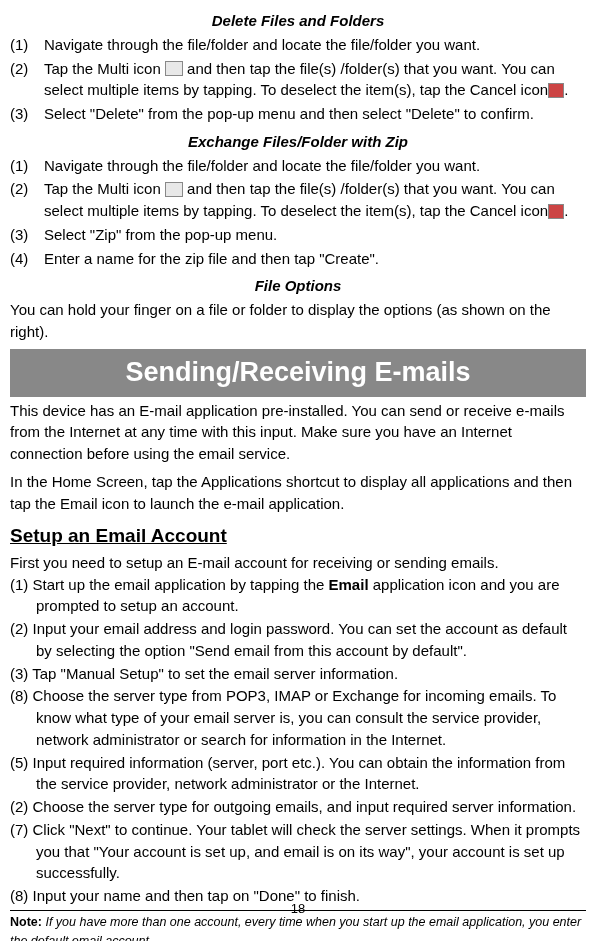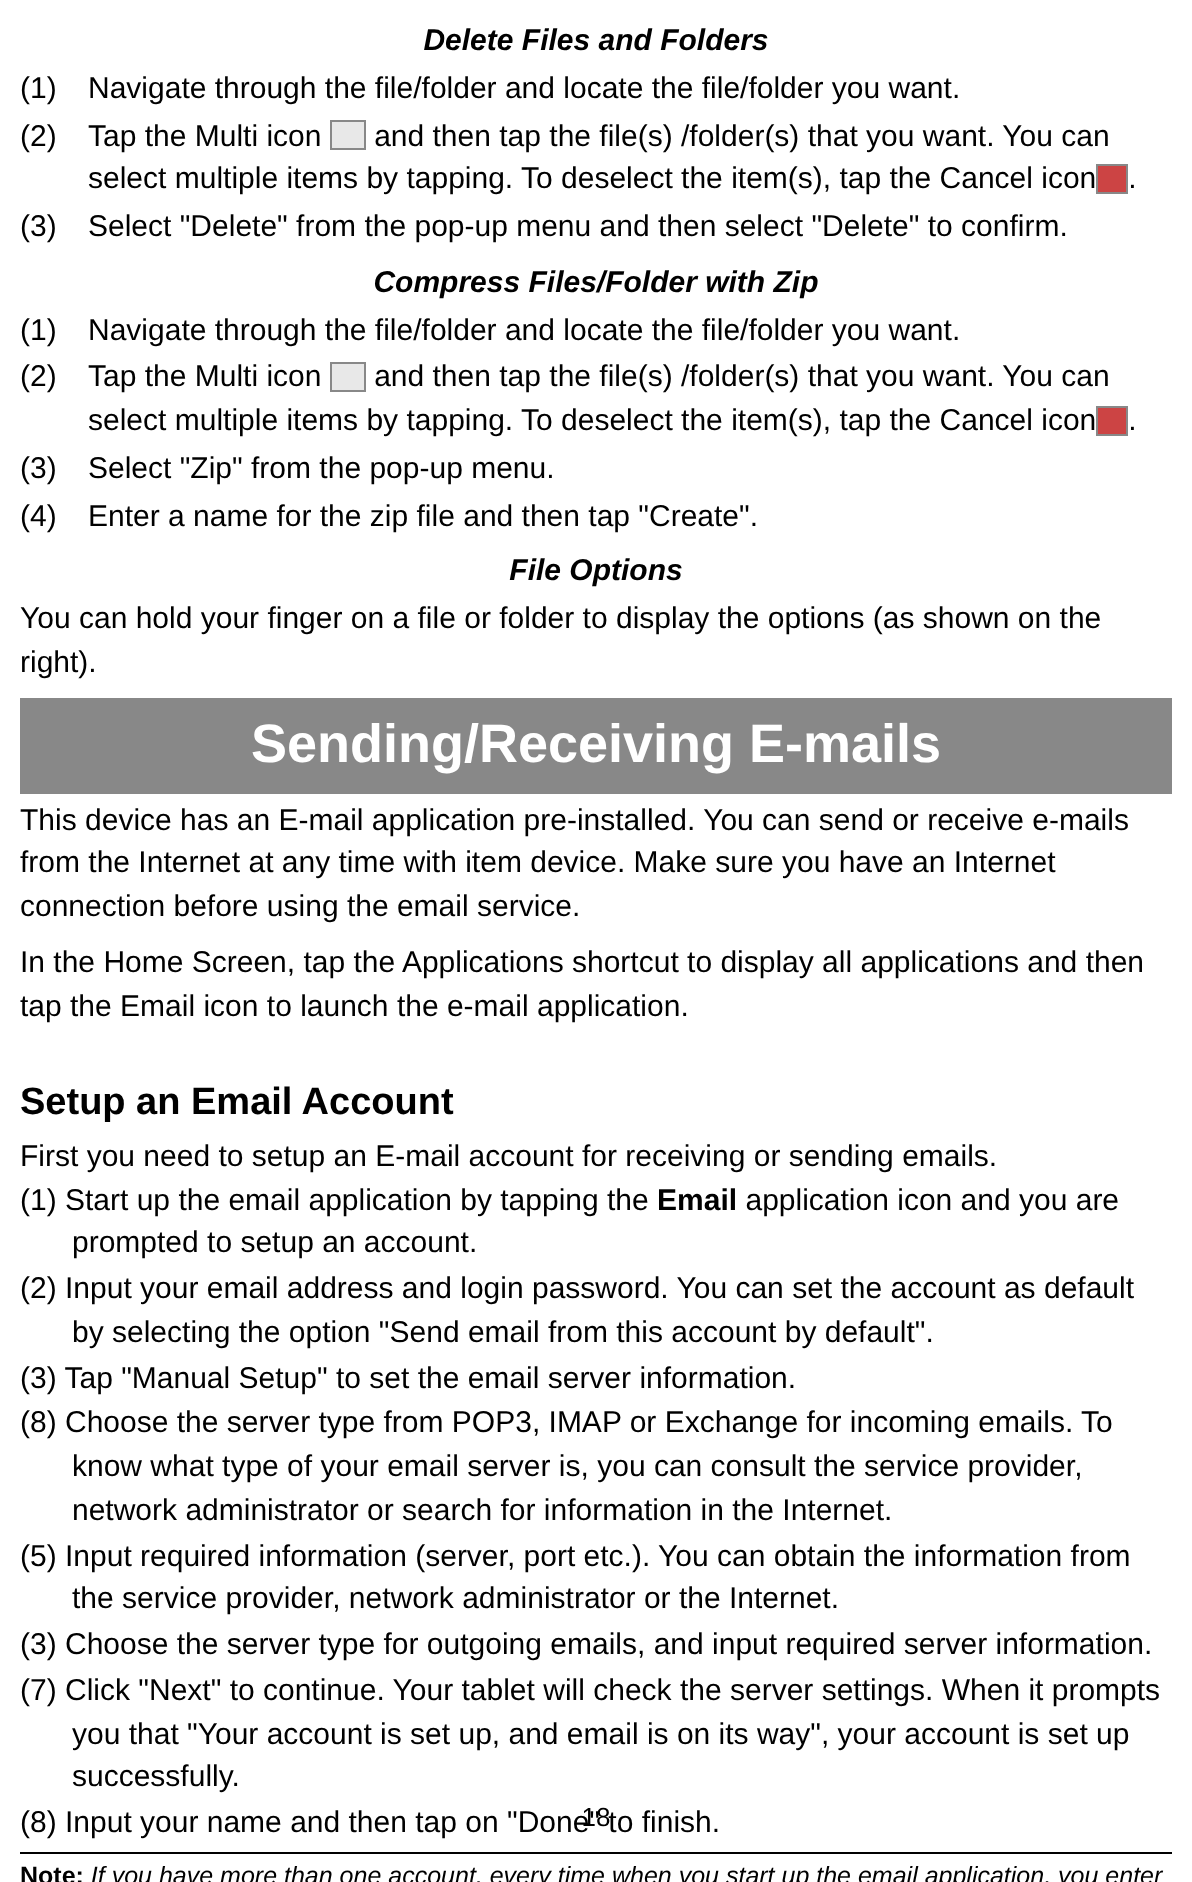--- a/index.html
+++ b/index.html
@@ -61,22 +61,23 @@
       padding: 4px 0 5px 0;
       margin-top: 0;
       margin-bottom: 3px;
     }
     .para {
       margin-bottom: 6px;
     }
     .h2-bold {
       font-weight: bold;
       font-size: 19px;
-      margin-top: 24px;
+      margin-top: 8px;
       margin-bottom: 2px;
+      text-decoration: underline;
     }
     .step-hanging {
       padding-left: 26px;
       text-indent: -26px;
       margin-bottom: 1px;
     }
     .hr {
       border: none;
       border-top: 1px solid #000;
       margin: 3px 0 2px 0;
@@ -112,21 +113,21 @@
   <div class="step-num">(2)</div>
   <div class="step-text">
     <span>Tap the Multi icon </span><span class="icon-box"></span><span> and then tap the file(s) /folder(s) that you want. You can select multiple items by tapping. To deselect the item(s), tap the Cancel icon</span><span class="icon-cancel"></span><span>.</span>
   </div>
 </div>
 <div class="step">
   <div class="step-num">(3)</div>
   <div class="step-text">Select "Delete" from the pop-up menu and then select "Delete" to confirm.</div>
 </div>
 
-<div class="section-title-italic" style="margin-top:6px;">Compress Files/Folder with Zip</div>
+<div class="section-title-italic" style="margin-top:6px;">Exchange Files/Folder with Zip</div>
 <div class="step">
   <div class="step-num">(1)</div>
   <div class="step-text">Navigate through the file/folder and locate the file/folder you want.</div>
 </div>
 <div class="step">
   <div class="step-num">(2)</div>
   <div class="step-text">
     <span>Tap the Multi icon </span><span class="icon-box"></span><span> and then tap the file(s) /folder(s) that you want. You can select multiple items by tapping. To deselect the item(s), tap the Cancel icon</span><span class="icon-cancel"></span><span>.</span>
   </div>
 </div>
@@ -137,34 +138,34 @@
 <div class="step">
   <div class="step-num">(4)</div>
   <div class="step-text">Enter a name for the zip file and then tap "Create".</div>
 </div>
 
 <div class="section-title-italic" style="margin-top:6px;">File Options</div>
 <div class="para">You can hold your finger on a file or folder to display the options (as shown on the right).</div>
 
 <div class="banner">Sending/Receiving E-mails</div>
 
-<div class="para">This device has an E-mail application pre-installed. You can send or receive e-mails from the Internet at any time with item device. Make sure you have an Internet connection before using the email service.</div>
+<div class="para">This device has an E-mail application pre-installed. You can send or receive e-mails from the Internet at any time with this input. Make sure you have an Internet connection before using the email service.</div>
 <div class="para">In the Home Screen, tap the Applications shortcut to display all applications and then tap the Email icon to launch the e-mail application.</div>
 
 <div class="h2-bold">Setup an Email Account</div>
 <div>First you need to setup an E-mail account for receiving or sending emails.</div>
 
 <div class="step-hanging">
   <span>(1) Start up the email application by tapping the </span><span class="bold">Email</span><span> application icon and you are prompted to setup an account.</span>
 </div>
 <div class="step-hanging">(2) Input your email address and login password. You can set the account as default by selecting the option "Send email from this account by default".</div>
 <div class="step-hanging">(3) Tap "Manual Setup" to set the email server information.</div>
 <div class="step-hanging">(8) Choose the server type from POP3, IMAP or Exchange for incoming emails. To know what type of your email server is, you can consult the service provider, network administrator or search for information in the Internet.</div>
 <div class="step-hanging">(5) Input required information (server, port etc.). You can obtain the information from the service provider, network administrator or the Internet.</div>
-<div class="step-hanging">(3) Choose the server type for outgoing emails, and input required server information.</div>
+<div class="step-hanging">(2) Choose the server type for outgoing emails, and input required server information.</div>
 <div class="step-hanging">(7) Click "Next" to continue. Your tablet will check the server settings. When it prompts you that "Your account is set up, and email is on its way", your account is set up successfully.</div>
 <div class="step-hanging">(8) Input your name and then tap on "Done" to finish.</div>
 
 <hr class="hr">
 <div class="note">
   <span class="note-label">Note:</span><span> If you have more than one account, every time when you start up the email application, you enter the default email account.</span>
 </div>
 
 <div class="page-num">18</div>
 

